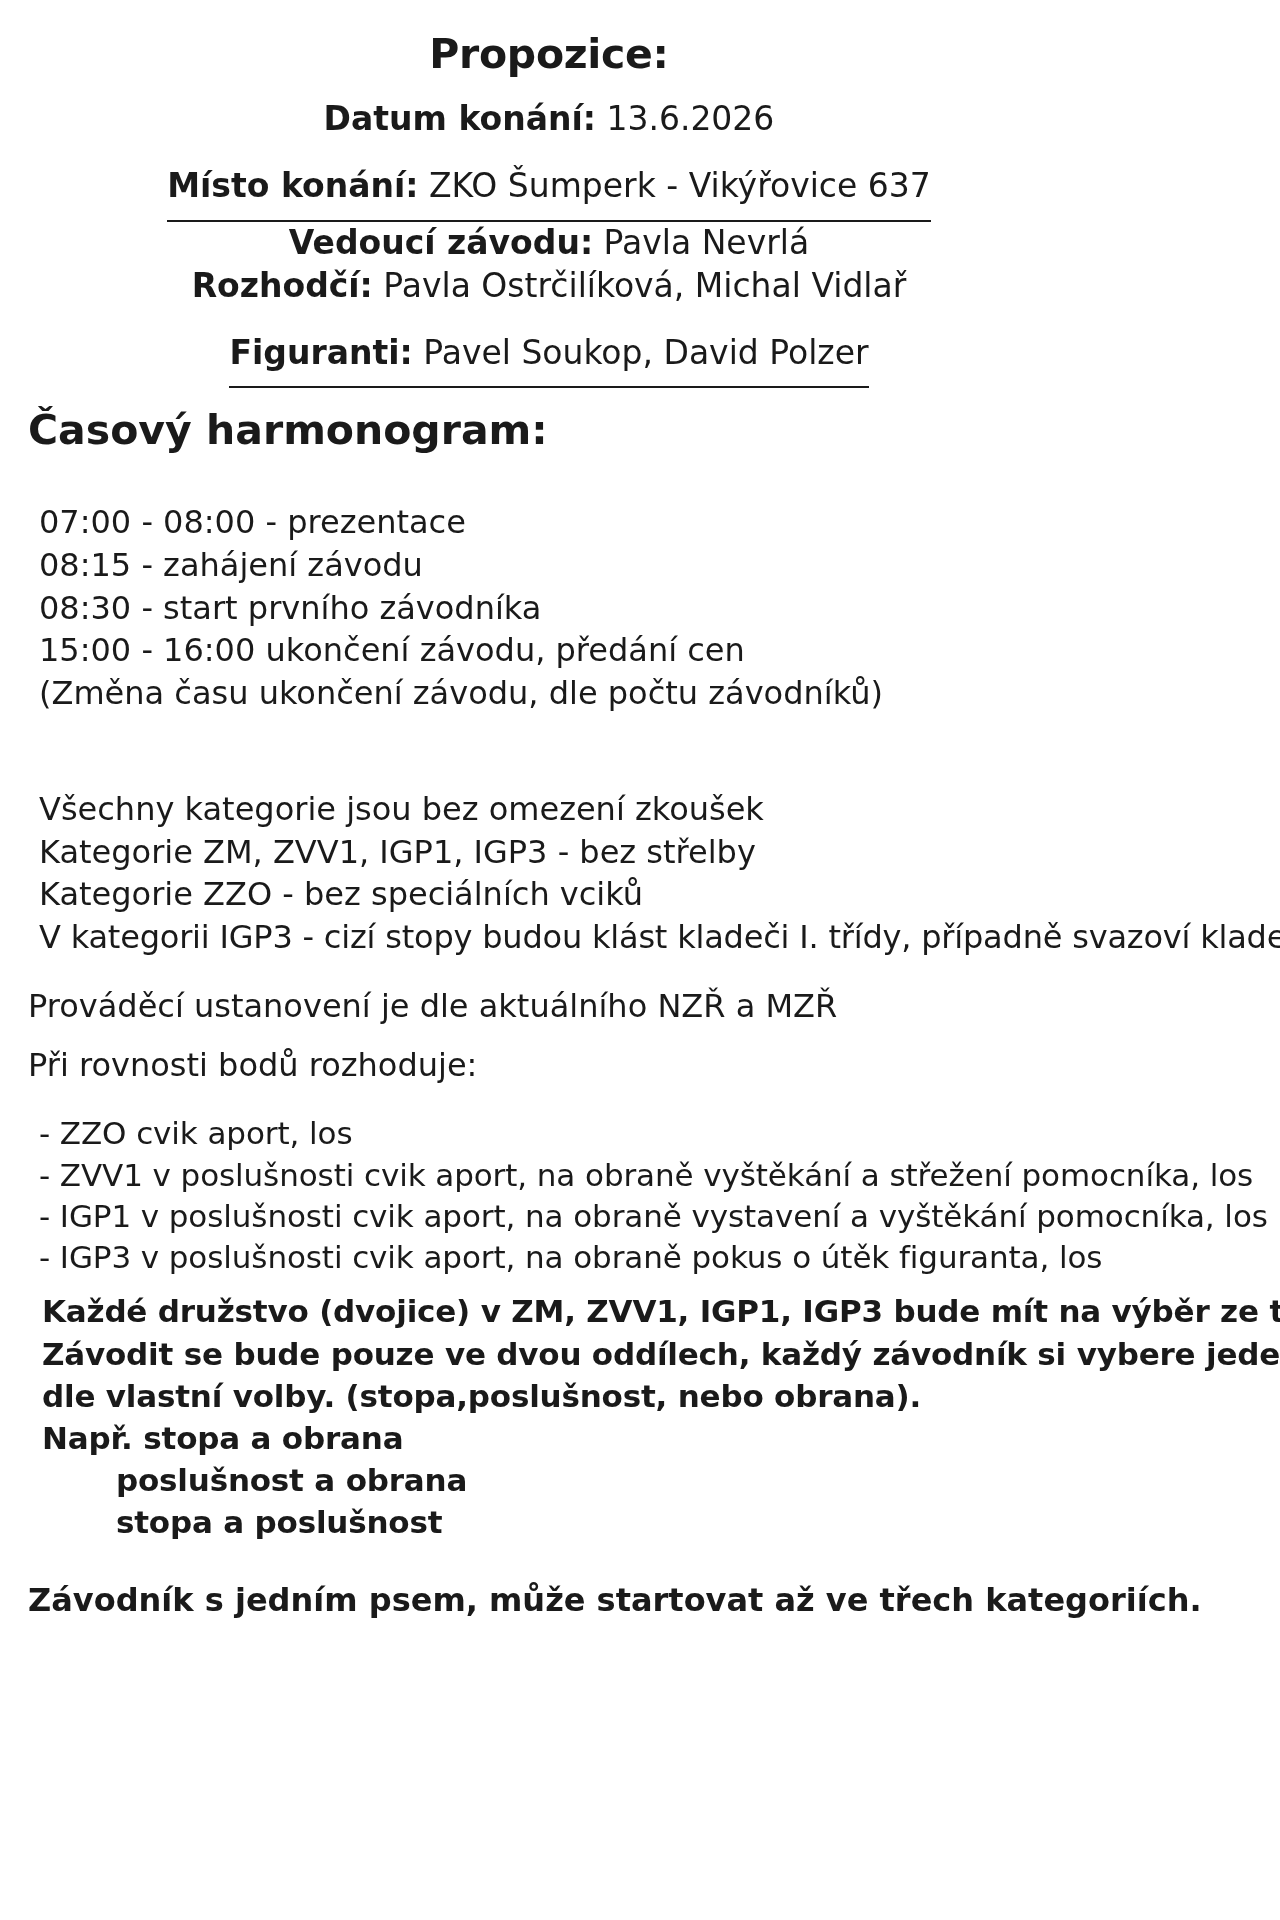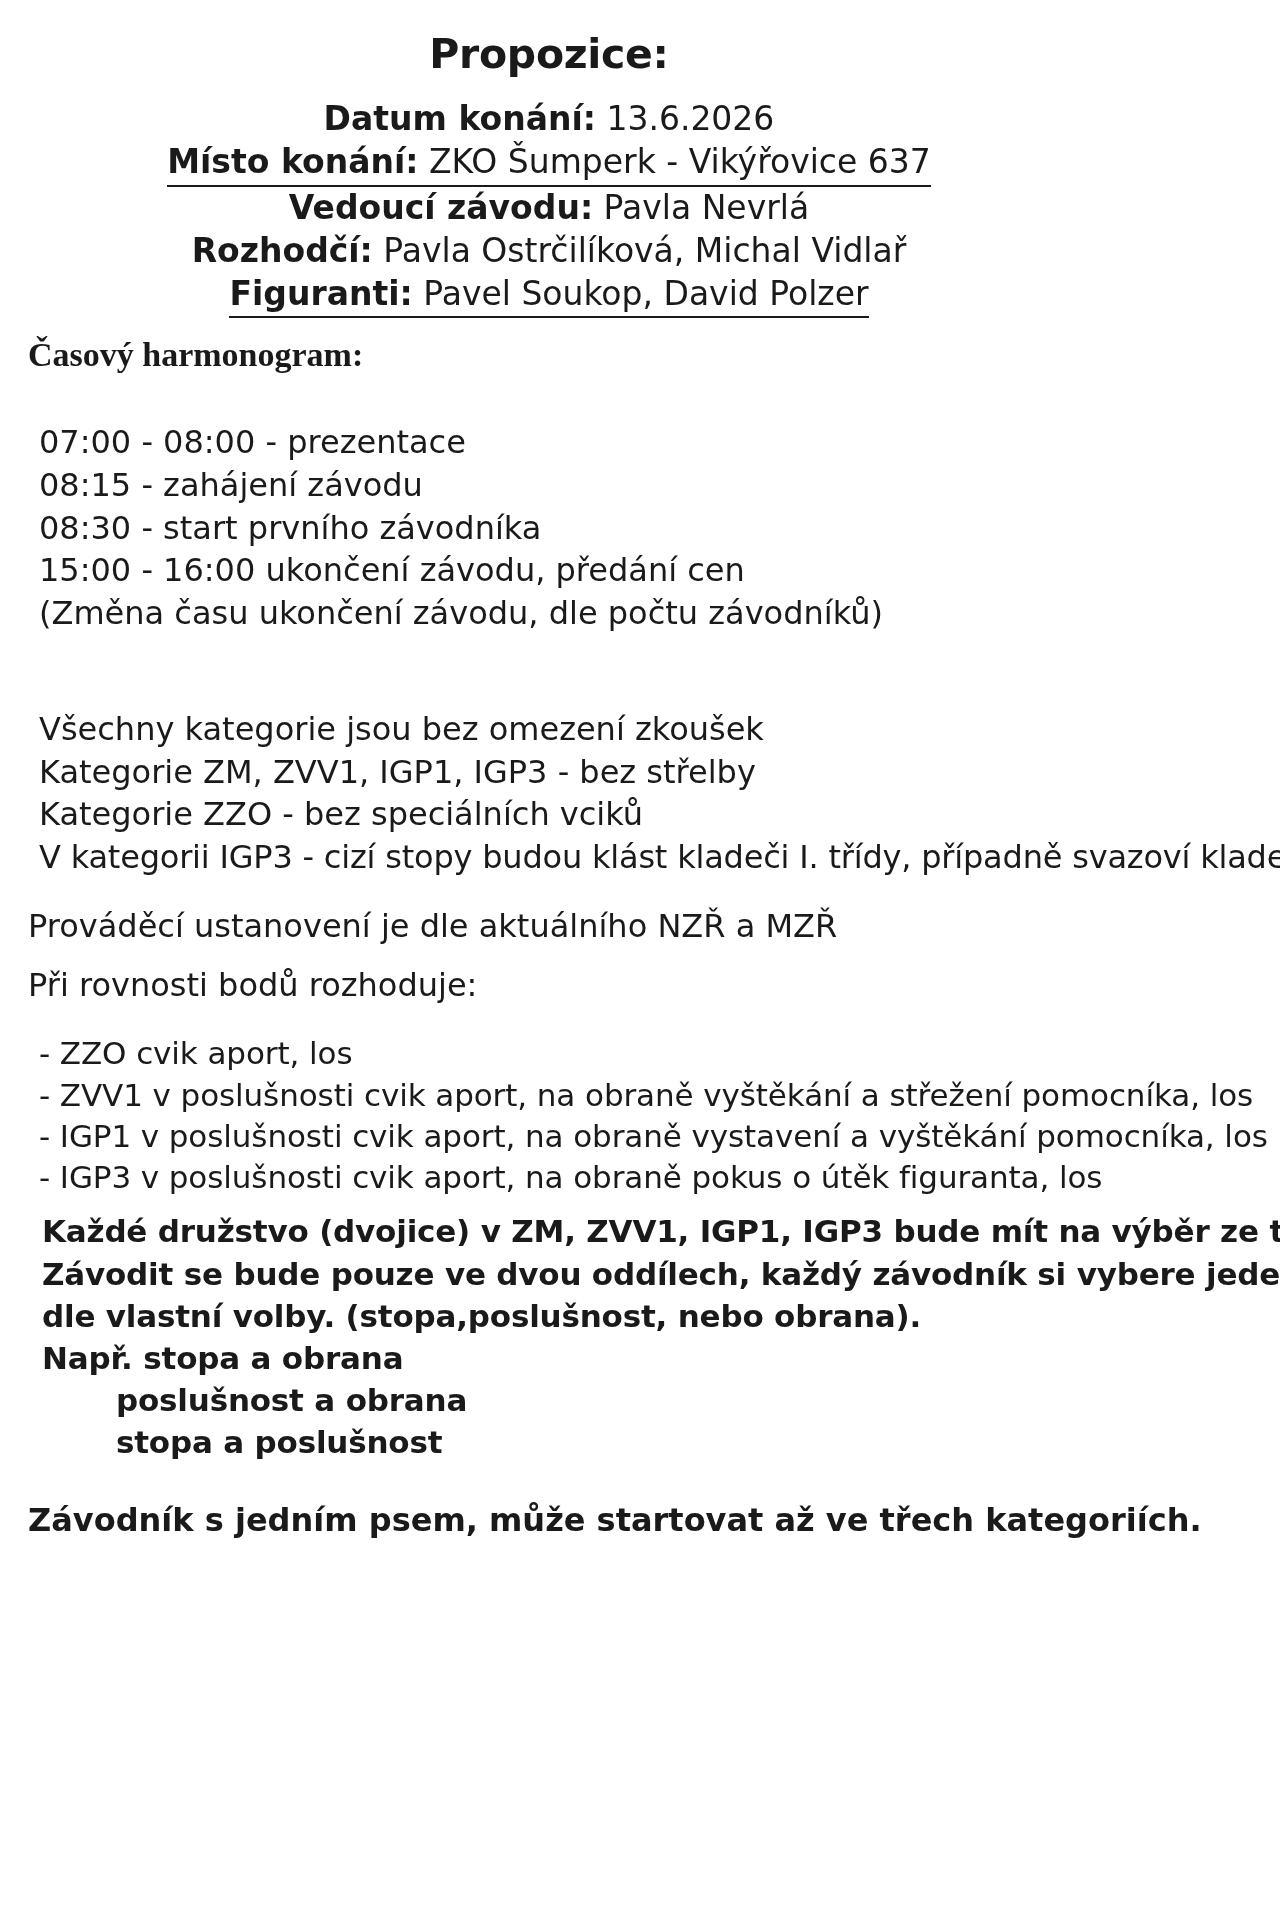--- a/index.html
+++ b/index.html
@@ -38,27 +38,27 @@
   }
   .info-line .lbl {
     font-weight: bold;
   }
   .info-line .val {
     font-weight: normal;
   }
   .underline-1 {
     display: inline-block;
     border-bottom: 2px solid #1a1a1a;
-    padding-bottom: 1px;
+    padding-bottom: 12px;
+    margin-top: 24px;
   }
   .section-heading {
-    font-size: 34px;
+    font-size: 41px;
     font-weight: bold;
     margin: 18px 0 6px 0;
-    font-family: Liberation Serif, serif;
   }
   .block {
     margin: 11px;
   }
   .line {
     font-size: 32px;
     line-height: 1.33;
     white-space: nowrap;
   }
   .spacer-lg { height: 52px; }

